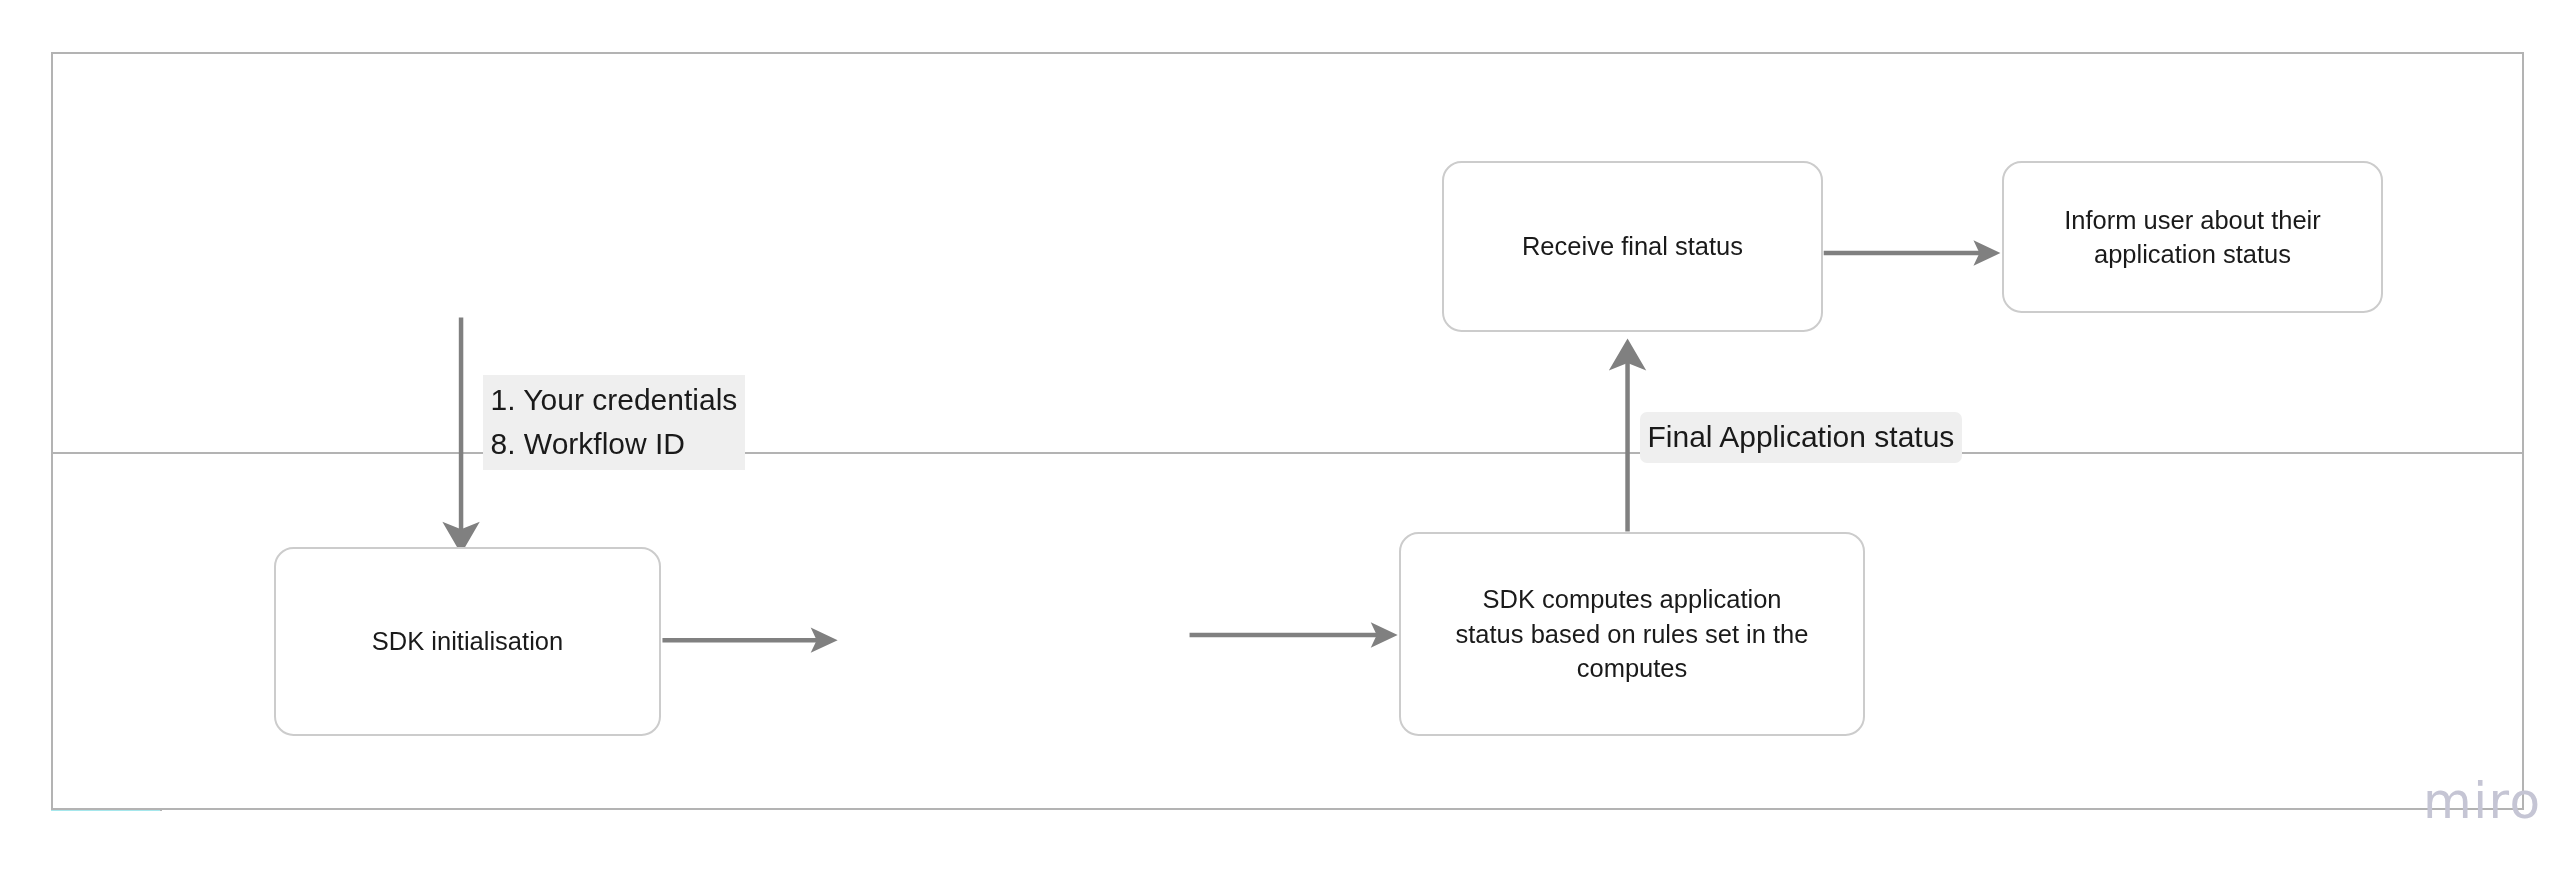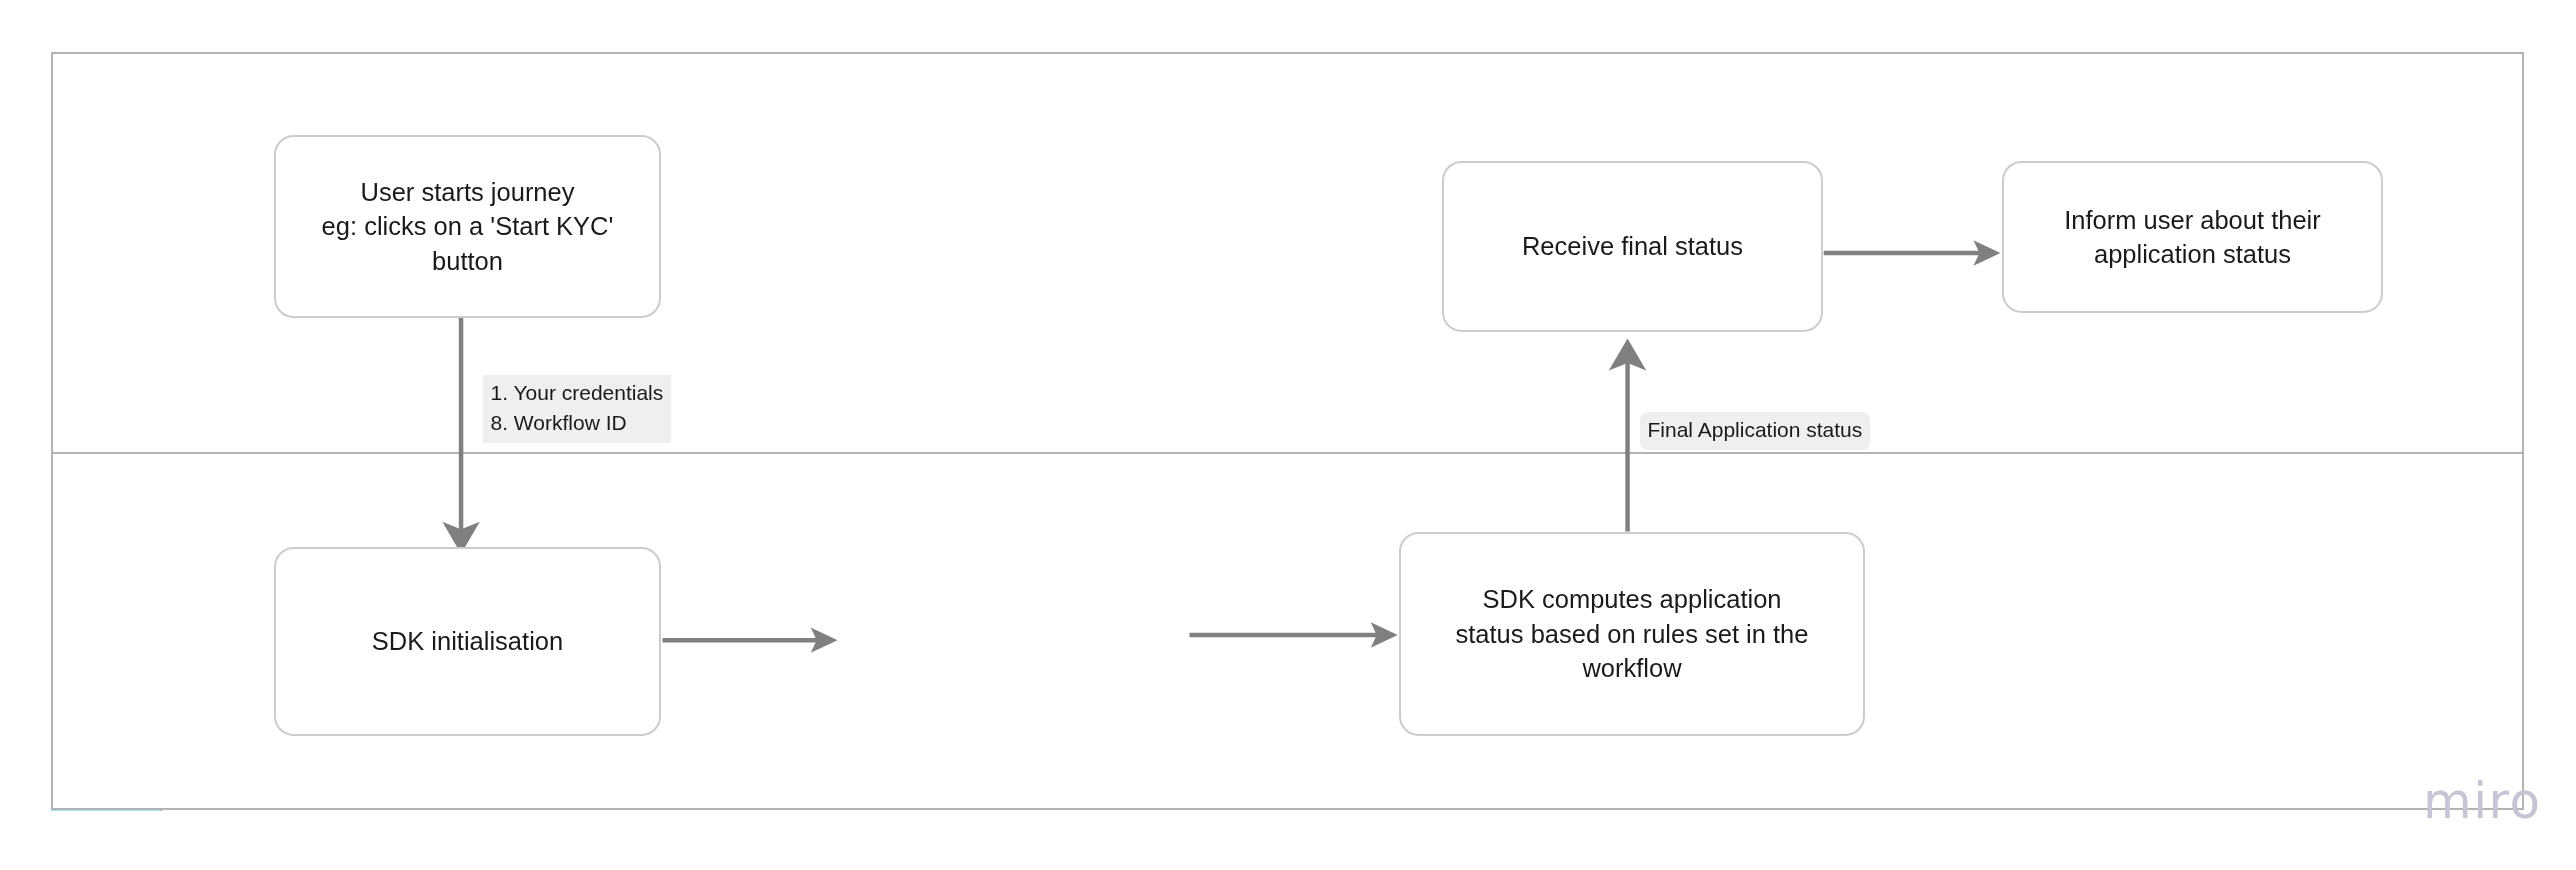--- a/index.html
+++ b/index.html
@@ -66,21 +66,21 @@
 
   
   .conn{position:absolute;}
   .conn svg{display:block;overflow:visible;}
 
   
   .edge-label{
     position:absolute;
     background:#efefef;
     color:#1a1a1a;
-    font-size:21px;
+    font-size:30px;
     line-height:1.45;
     padding:3px 7.5px 4.5px 7.5px;
     white-space:nowrap;
   }
   #label-credentials{left:483px;top:375px;}
   #label-credentials .l{display:block;}
   #label-final-status{left:1640px;top:412px;border-radius:7px;}
 
   
   #miro-watermark{
@@ -134,27 +134,20 @@
     </svg>
   </div>
 
   <div class="conn" style="left:0;top:0;width:2576px;height:870px;">
     <svg width="2576" height="870" viewBox="0 0 3439 1162">
       <line x1="2435" y1="338" x2="2645" y2="338" stroke="#808080" stroke-width="6"></line>
       <path d="M 2671 338 L 2635 321 L 2643 338 L 2635 355 Z" fill="#808080"></path>
     </svg>
   </div>
 
-  <div class="node" id="node-user-starts">
-    <div>
-      <span>User starts journey</span>
-      <span>eg: clicks on a 'Start KYC'</span>
-      <span>button</span>
-    </div>
-  </div>
 
   <div class="node" id="node-receive-final">
     <div>
       <span>Receive final status</span>
     </div>
   </div>
 
   <div class="node" id="node-inform-user">
     <div>
       <span>Inform user about their</span>
@@ -166,21 +159,21 @@
     <div>
       <span>SDK initialisation</span>
     </div>
   </div>
 
 
   <div class="node" id="node-sdk-computes">
     <div>
       <span>SDK computes application</span>
       <span>status based on rules set in the</span>
-      <span>workflow</span>
+      <span>computes</span>
     </div>
   </div>
 
   <div class="edge-label" id="label-credentials">
     <span class="l">1. Your credentials</span>
     <span class="l">8. Workflow ID</span>
   </div>
 
   <div class="edge-label" id="label-final-status">Final Application status</div>
 

